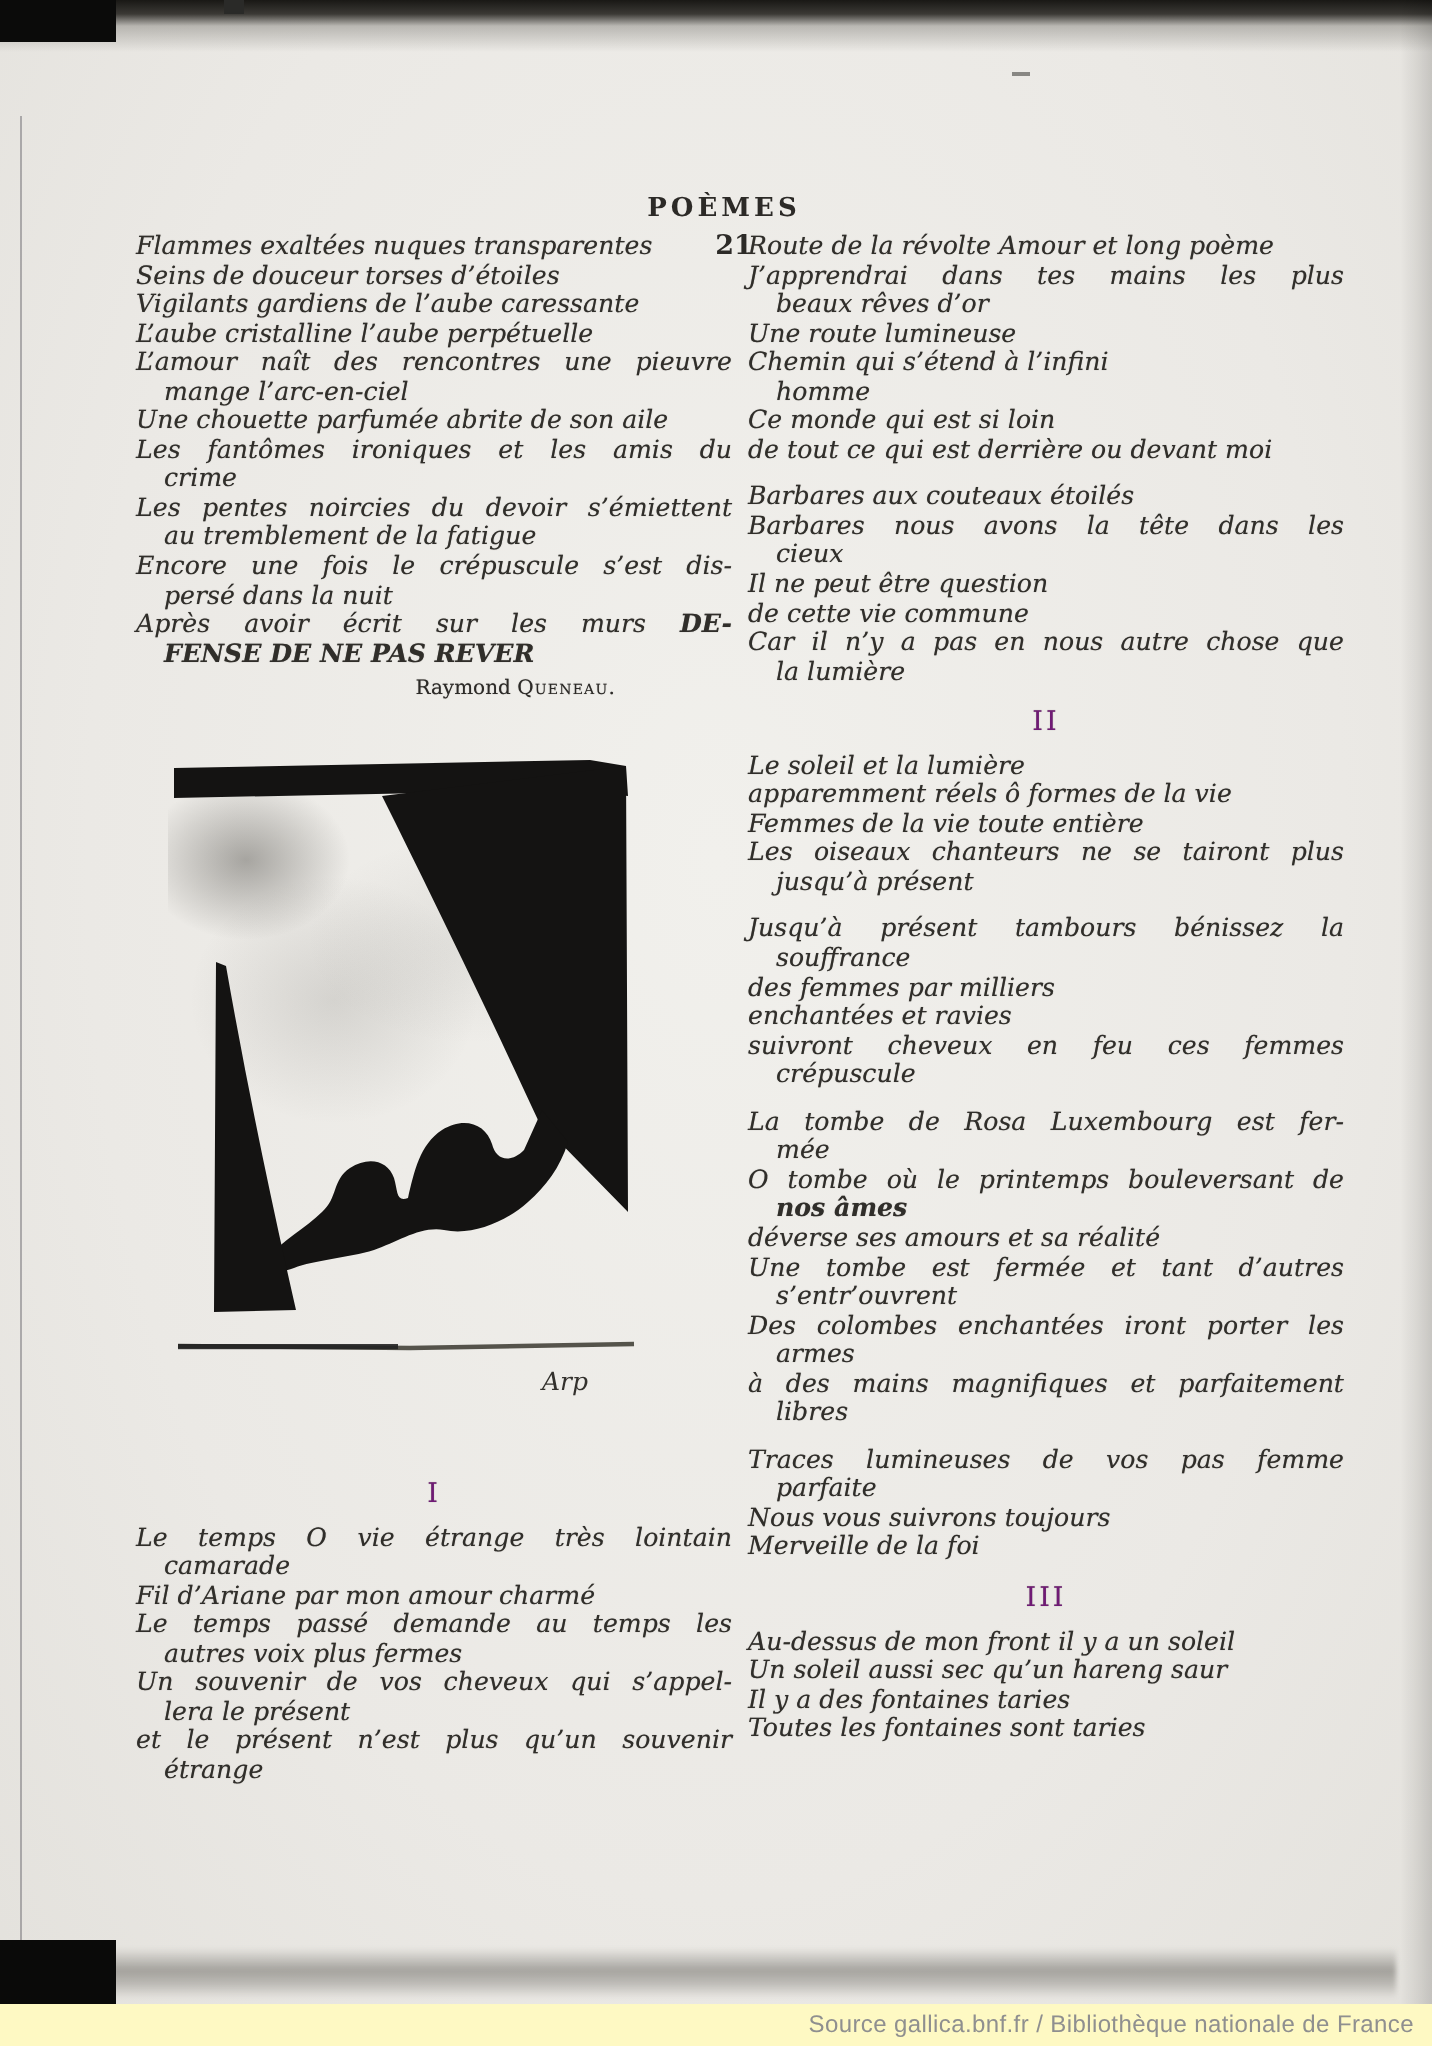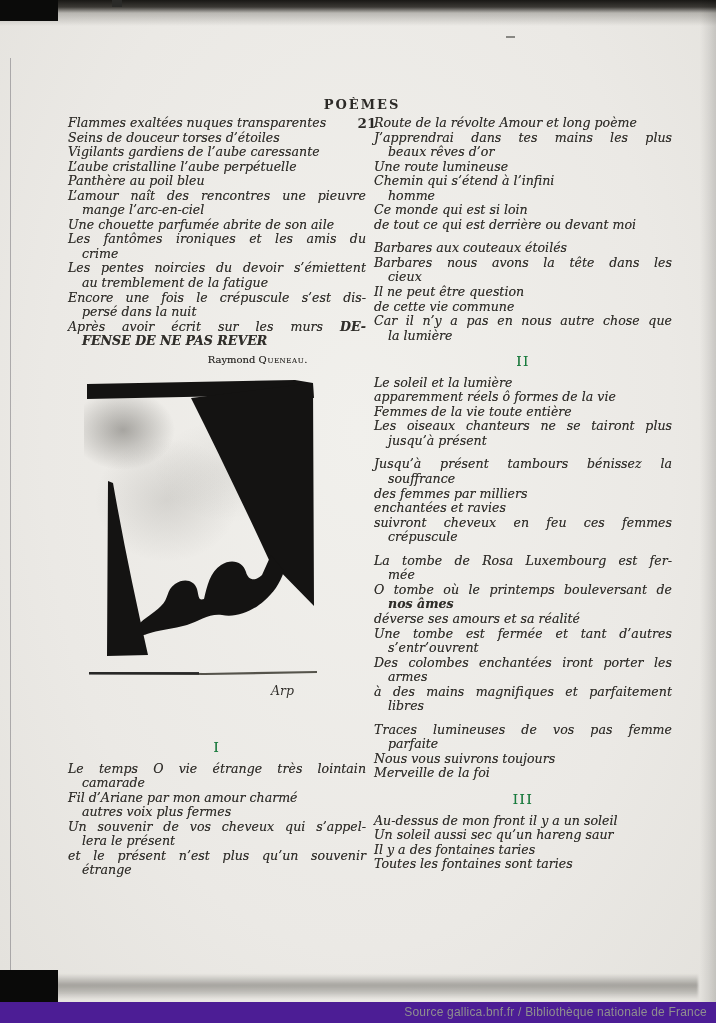--- a/index.html
+++ b/index.html
@@ -12,21 +12,21 @@
   .top-edge { position:absolute; top:0; left:0; right:0; height:26px;
     background: linear-gradient(to bottom, #191815 0, #3b3935 7px, rgba(110,108,102,.40) 13px, rgba(200,198,192,0) 26px); }
   .corner-tl { position:absolute; top:0; left:0; width:58px; height:21px; background:#0b0b0a; }
   .top-mark { position:absolute; top:0; left:112px; width:10px; height:7px; background:#2a2a28; }
   .right-edge { position:absolute; top:0; right:0; width:16px; height:100%;
     background: linear-gradient(to right, rgba(0,0,0,0) 0, rgba(0,0,0,.07) 55%, rgba(0,0,0,.14) 100%); }
   .fold-line { position:absolute; left:10px; top:58px; width:1px; height:938px; background:rgba(110,108,114,.5); }
   .bottom-smudge { position:absolute; left:52px; top:974px; width:646px; height:25px; filter:blur(1.2px);
     background: linear-gradient(to bottom, rgba(0,0,0,0) 0, rgba(72,70,64,.42) 45%, rgba(72,70,64,.26) 72%, rgba(0,0,0,0) 100%); }
   .corner-bl { position:absolute; left:0; top:970px; width:58px; height:33px; background:#0a0a09; }
-  .credit-bar { position:absolute; left:0; top:1002px; width:716px; height:21px; background:#4c1d95; }
+  .credit-bar { position:absolute; left:0; top:1002px; width:716px; height:21px; background:#fef9c3; }
   .credit-text { position:absolute; right:9px; top:0; line-height:21px; font-family:"Liberation Sans", sans-serif;
     font-size:12px; color:#8f8f8f; letter-spacing:.2px; }
   .speck { position:absolute; left:506px; top:36px; width:9px; height:2px; background:#6f6e6a; opacity:.8; }
 
   
   .running-head { position:absolute; left:68px; top:94px; width:588px; display:flex; align-items:center;flex-direction:column; }
   .rule { flex:1; height:5px; border-top:2px solid #35332f; border-bottom:1px solid #5a5852; }
   .head-title { margin:0 14px; font-size:13px; font-weight:700; letter-spacing:2px; color:#2c2a27; }
   .page-num { margin-left:10px; font-size:13.5px; font-weight:700; color:#2c2a27; }
 
@@ -35,21 +35,21 @@
     color:#302e2a; text-shadow:0 0 .4px rgba(44,42,38,.55); }
   .col-left-top { left:68px; top:116px; }
   .col-right { left:374px; top:116px; }
   .col-left-bottom { left:68px; top:729px; }
   .line { white-space:nowrap; }
   .line.wrap { padding-left:14px; }
   .line.just { text-align:justify; text-align-last:justify; text-justify:inter-word; }
   .stanza + .stanza { margin-top:9px; }
   .b { font-weight:700; }
   .sec-heading { font-style:normal; text-align:center; font-size:13.5px; letter-spacing:1.5px;
-    margin:11px 0 7px; color:#15803d; }
+    margin:11px 0 7px; color:#701a75; }
   .signature { font-style:normal; text-align:right; padding-right:58px; margin-top:4px; font-size:10px; color:#2c2a27; }
   .signature .sc { font-variant:small-caps; letter-spacing:.6px; }
 
   
   .figure { position:absolute; left:84px; top:378px; width:252px; }
   .figure svg { display:block; width:252px; height:300px; }
   .fig-caption { font-style:italic; text-align:right; padding-right:42px; margin-top:5px;
     font-size:12.5px; color:#33312d; }
 </style>
 </head>
@@ -68,21 +68,20 @@
   <div class="rule"></div>
   <div class="page-num">21</div>
 </div>
 
 <div class="col col-left-top">
     <div class="stanza">
       <div class="line"><span>Flammes exaltées nuques transparentes</span></div>
       <div class="line"><span>Seins de douceur torses d’étoiles</span></div>
       <div class="line"><span>Vigilants gardiens de l’aube caressante</span></div>
       <div class="line"><span>L’aube cristalline l’aube perpétuelle</span></div>
-      <div class="line"><span>Panthère au poil bleu</span></div>
       <div class="line just"><span>L’amour naît des rencontres une pieuvre</span></div>
       <div class="line wrap"><span>mange l’arc-en-ciel</span></div>
       <div class="line"><span>Une chouette parfumée abrite de son aile</span></div>
       <div class="line just"><span>Les fantômes ironiques et les amis du</span></div>
       <div class="line wrap"><span>crime</span></div>
       <div class="line just"><span>Les pentes noircies du devoir s’émiettent</span></div>
       <div class="line wrap"><span>au tremblement de la fatigue</span></div>
       <div class="line just"><span>Encore une fois le crépuscule s’est dis-</span></div>
       <div class="line wrap"><span>persé dans la nuit</span></div>
       <div class="line just"><span>Après avoir écrit sur les murs </span><span class="b">DE-</span></div>
@@ -152,20 +151,21 @@
       <div class="line"><span>Il y a des fontaines taries</span></div>
       <div class="line"><span>Toutes les fontaines sont taries</span></div>
     </div>
   </div>
 <div class="col col-left-bottom">
     <div class="sec-heading">I</div>
     <div class="stanza">
       <div class="line just"><span>Le temps O vie étrange très lointain</span></div>
       <div class="line wrap"><span>camarade</span></div>
       <div class="line"><span>Fil d’Ariane par mon amour charmé</span></div>
+      <div class="line just"><span>Le temps passé demande au temps les</span></div>
       <div class="line wrap"><span>autres voix plus fermes</span></div>
       <div class="line just"><span>Un souvenir de vos cheveux qui s’appel-</span></div>
       <div class="line wrap"><span>lera le présent</span></div>
       <div class="line just"><span>et le présent n’est plus qu’un souvenir</span></div>
       <div class="line wrap"><span>étrange</span></div>
     </div>
   </div>
 
 <div class="figure">
   <svg viewBox="0 0 250 300">

